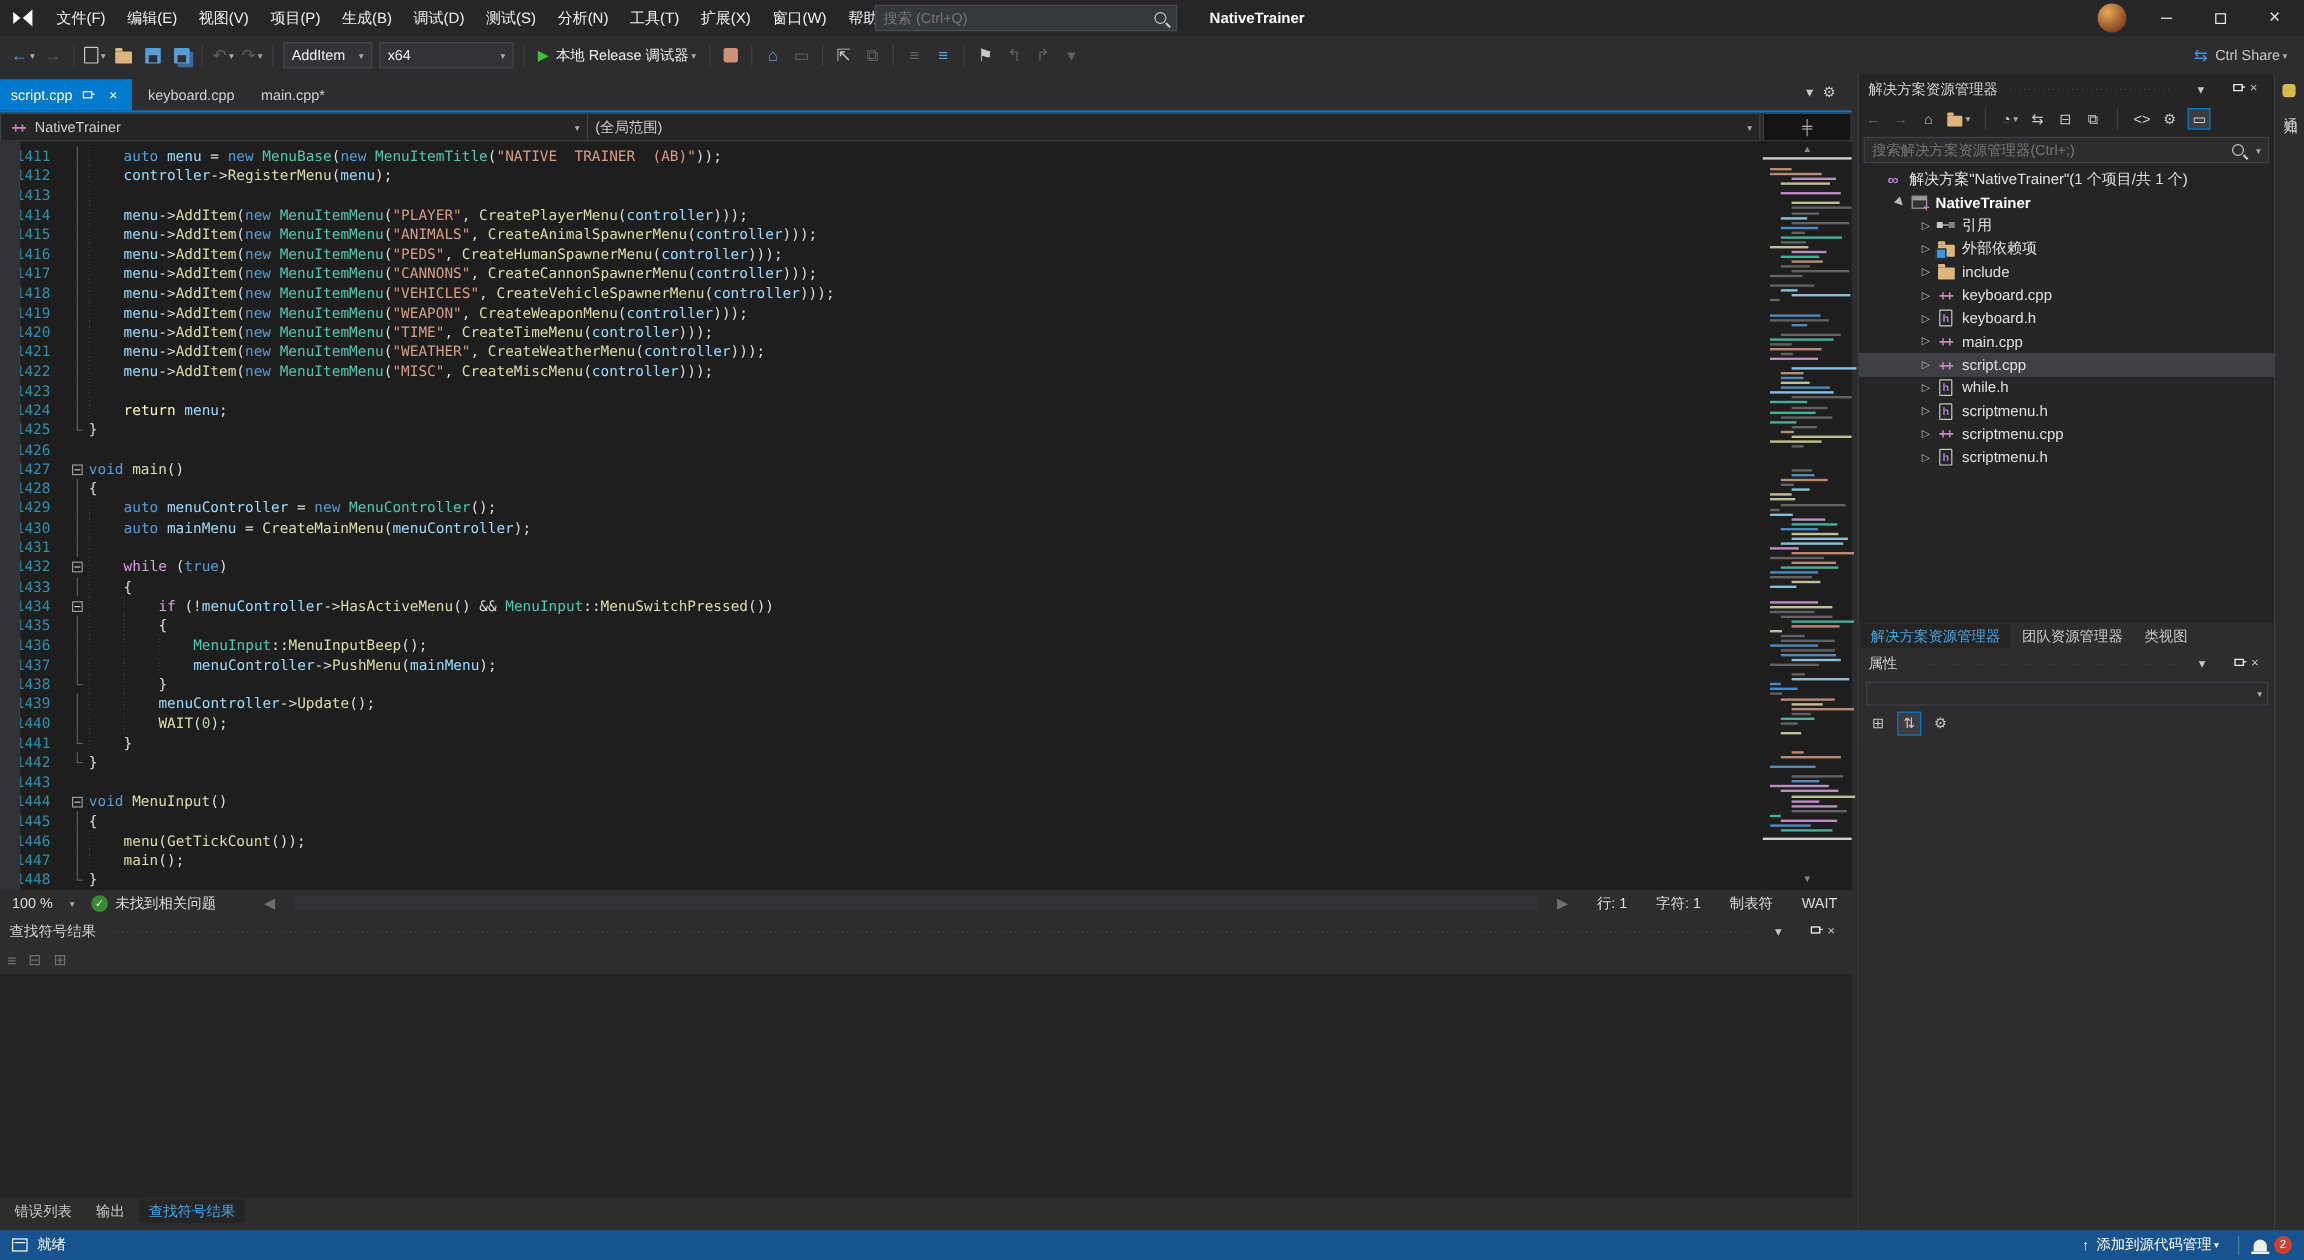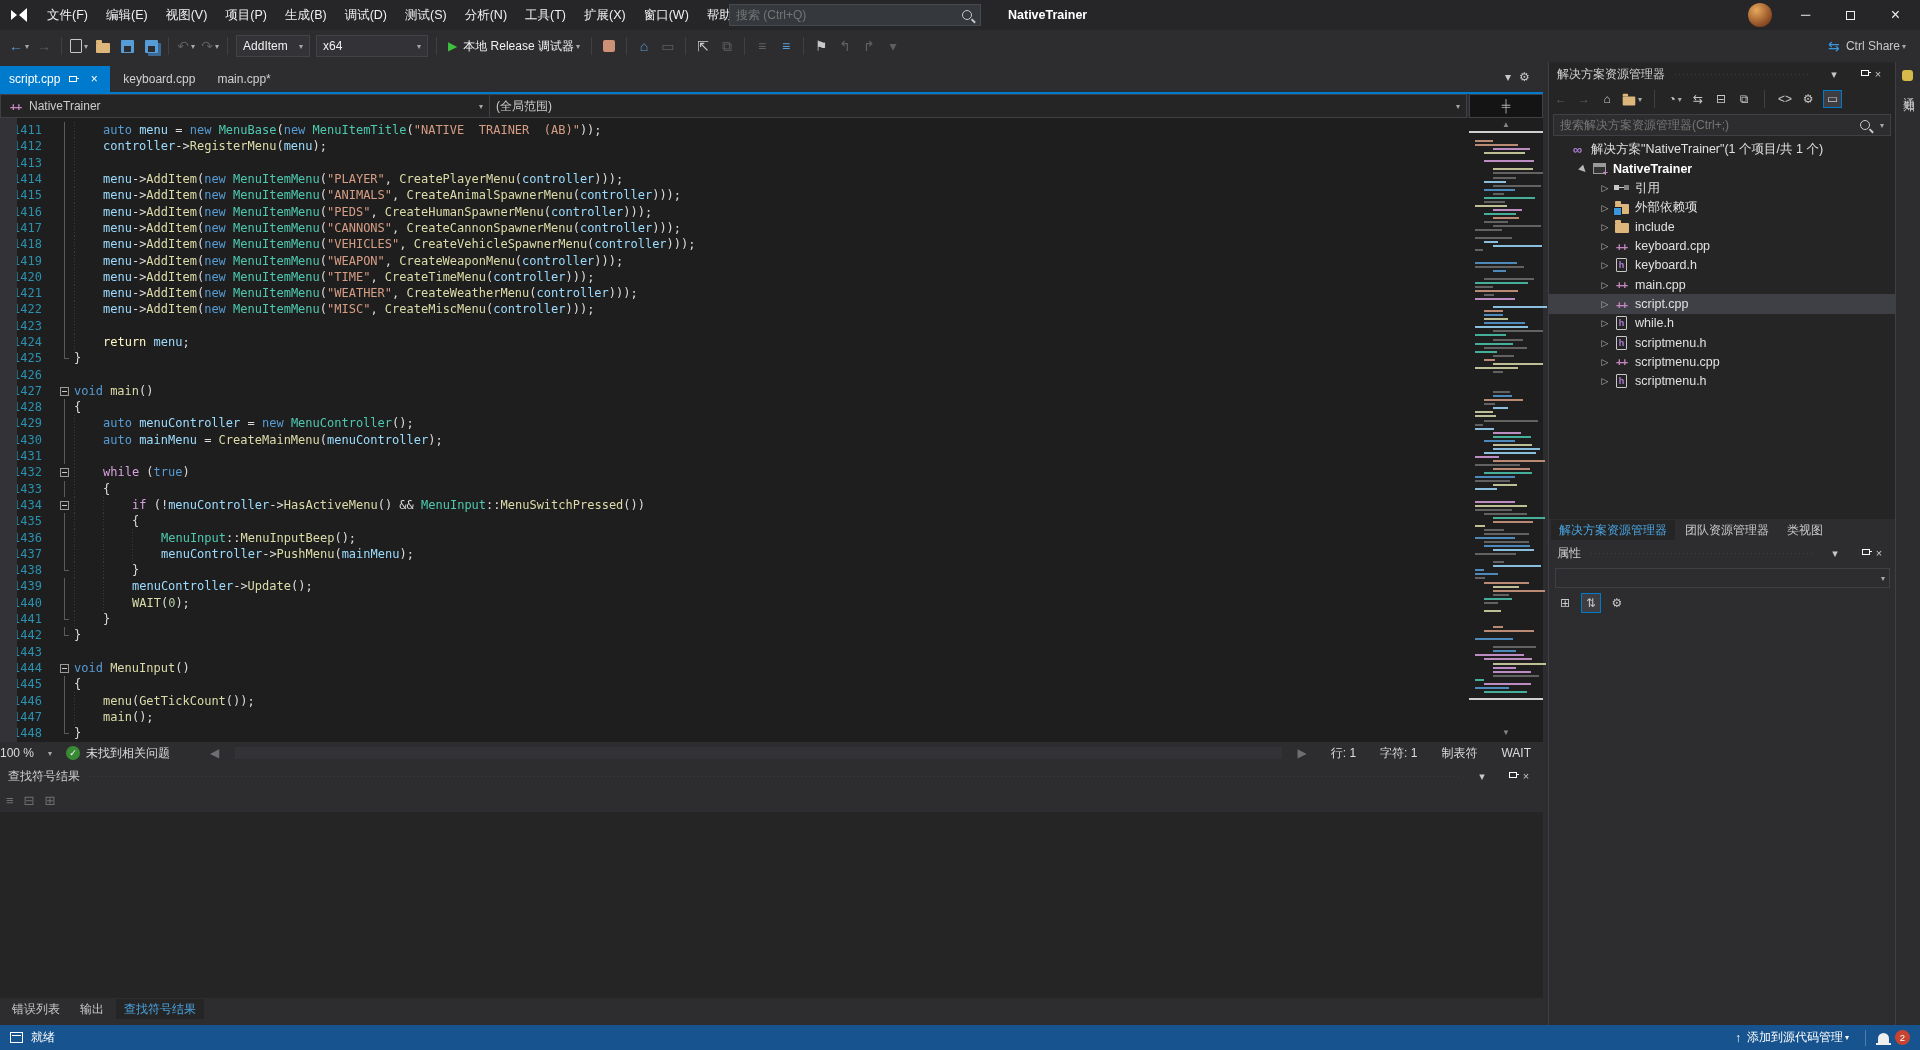--- a/index.html
+++ b/index.html
@@ -696,21 +696,21 @@
       <div class="mm-bar" style="top: 548.55px; left: 24px; width: 22.9188px; background: rgb(216, 160, 223);"></div>
       <div class="mm-bar" style="top: 552.6px; left: 24px; width: 38.2921px; background: rgb(216, 160, 223);"></div>
       <div class="mm-bar" style="top: 556.65px; left: 24px; width: 46.1259px; background: rgb(110, 110, 110);"></div>
       <div class="mm-bar" style="top: 560.7px; left: 6px; width: 9.07447px; background: rgb(78, 201, 176);"></div>
       <div class="mm-bar" style="top: 564.75px; left: 15px; width: 47.2585px; background: rgb(216, 160, 223);"></div>
       <div class="mm-bar" style="top: 568.8px; left: 6px; width: 33.8737px; background: rgb(86, 156, 214);"></div>
       <div class="mm-bar" style="top: 572.85px; left: 15px; width: 42.55px; background: rgb(78, 201, 176);"></div>
     </div>
 
   <div id="estatus" class="abs">
-    <span class="es-item" style="padding-left:0">100 %</span>
+    <span class="es-item" style="padding-left:10px">100 %</span>
     <span class="chev">▾</span>
     <span class="health-dot">✓</span>
     <span>未找到相关问题</span>
     <span class="es-item" style="color:#6F6F73;padding-left:40px">◀</span>
     <div id="hscroll-track"></div>
     <span class="es-item" style="color:#6F6F73">▶</span>
     <span class="es-item">行: 1</span>
     <span class="es-item">字符: 1</span>
     <span class="es-item">制表符</span>
     <span class="es-item">WAIT</span>

